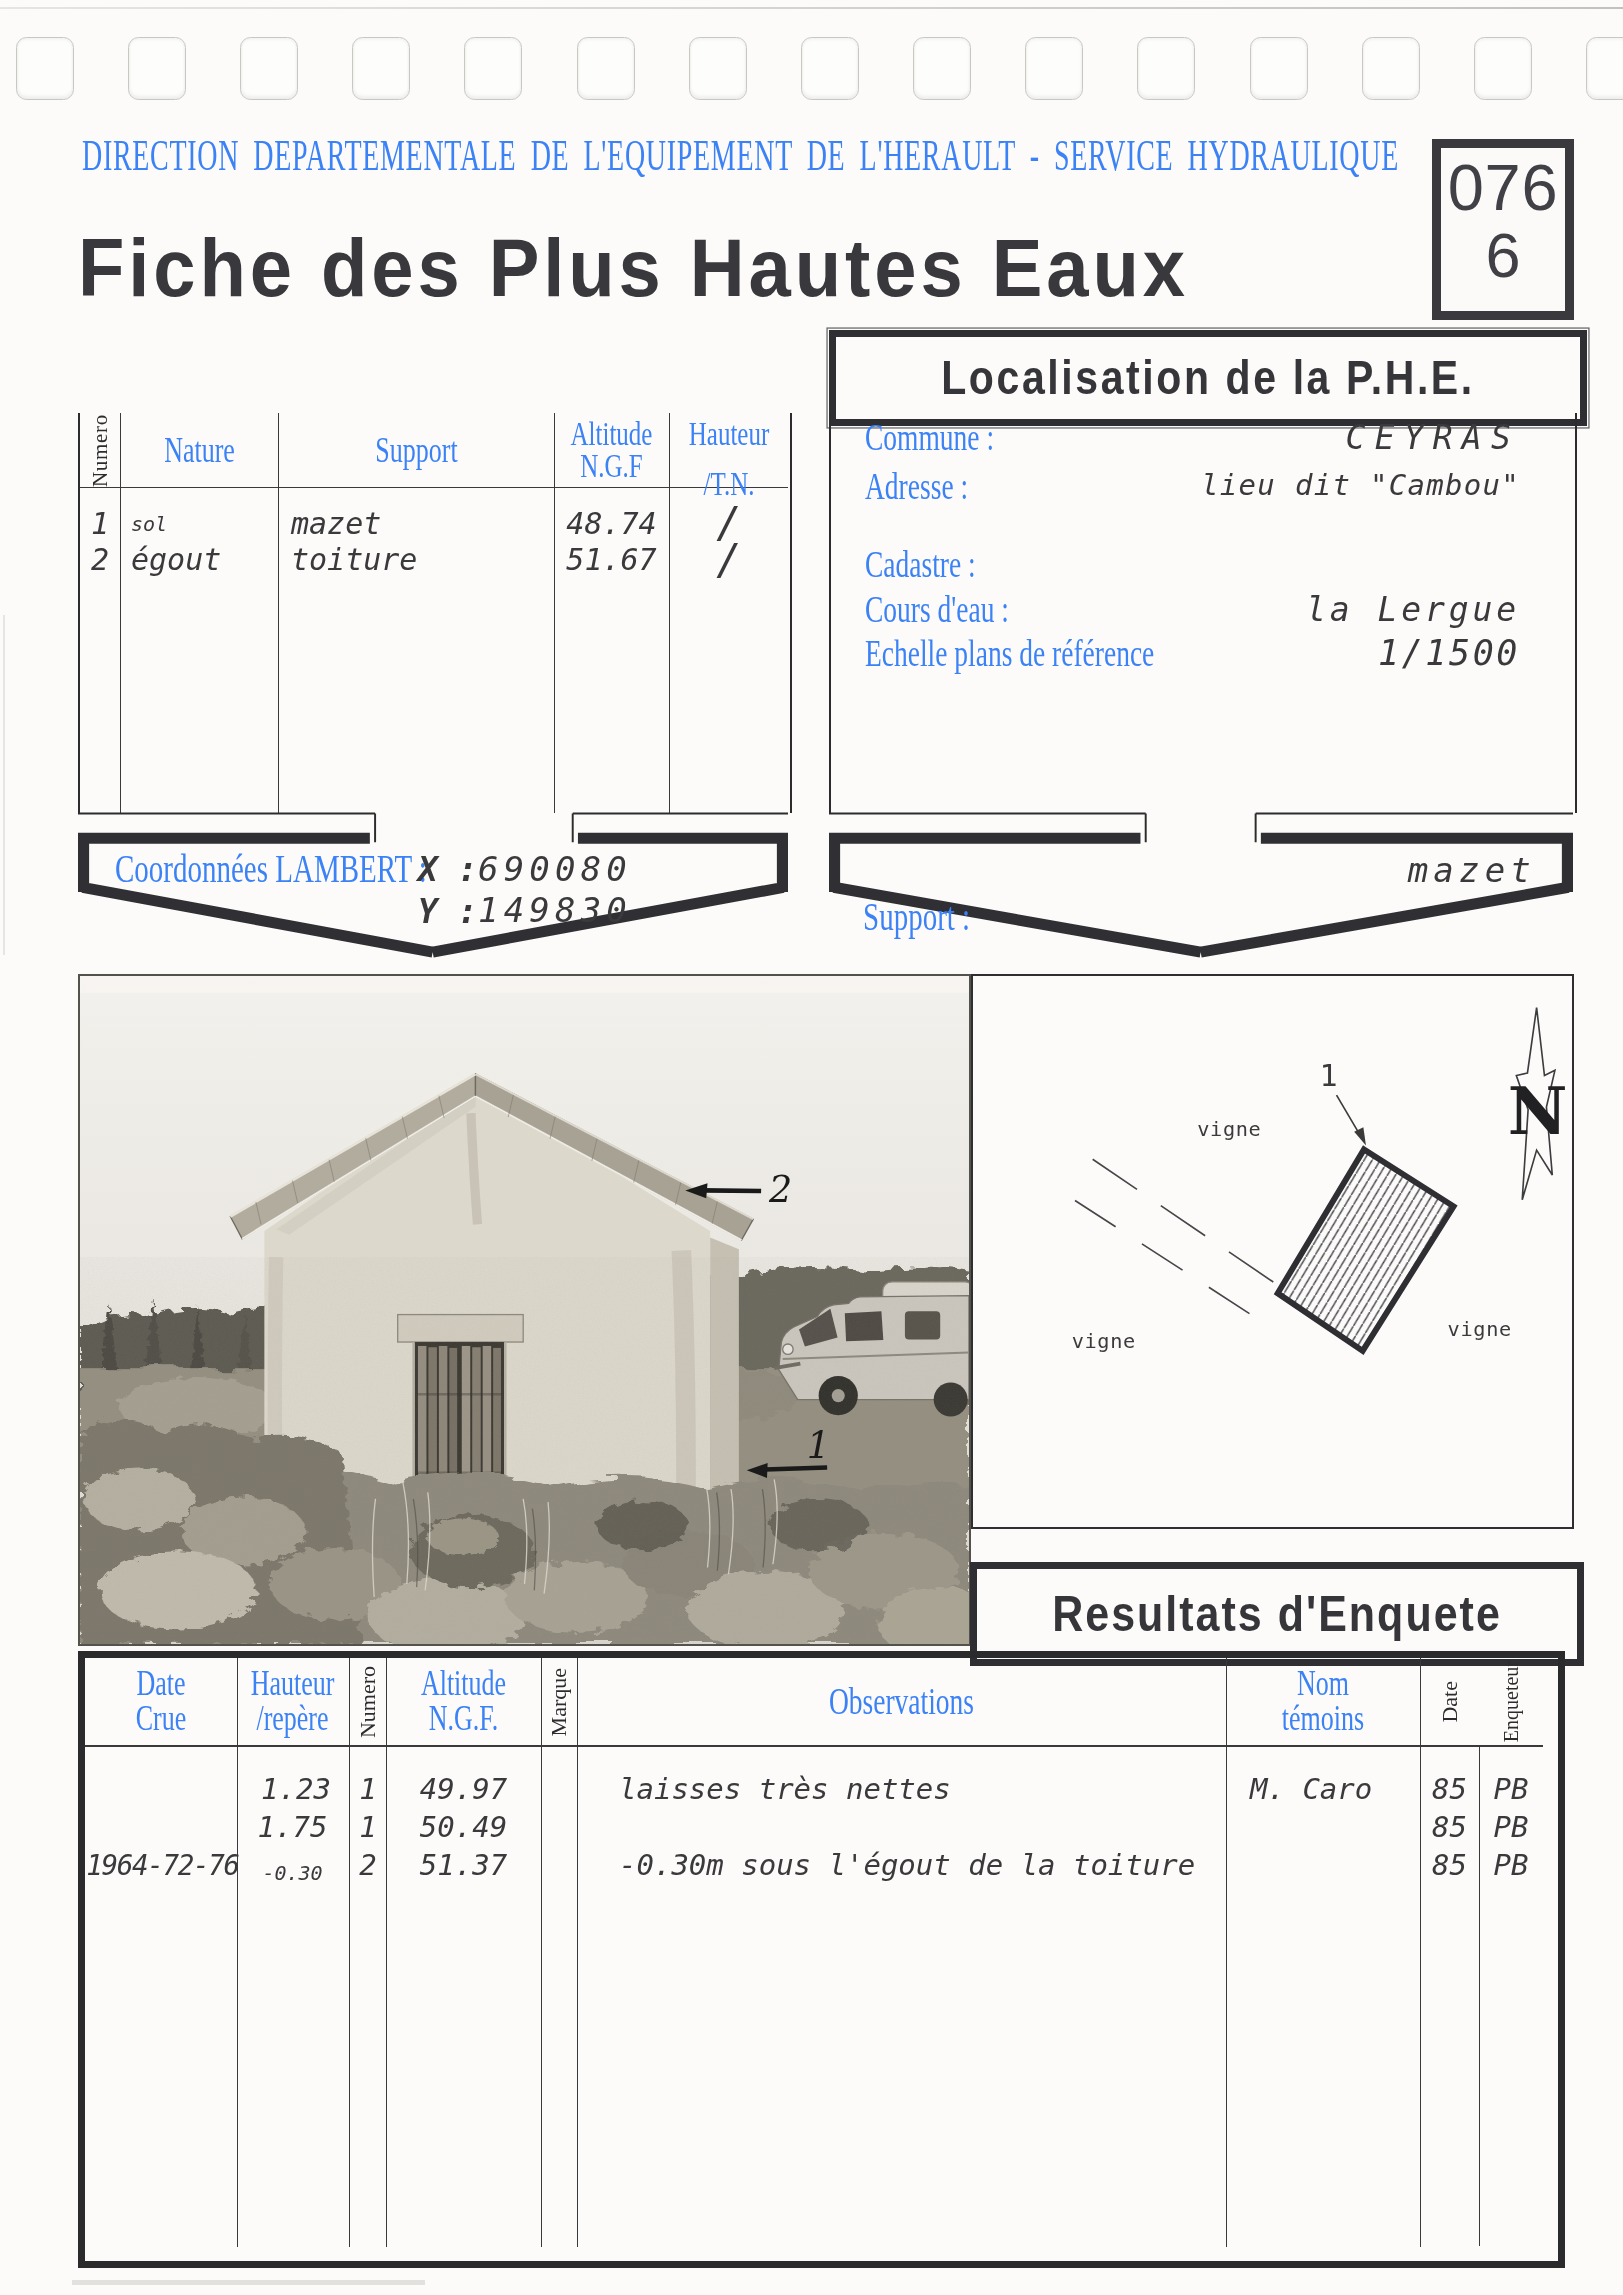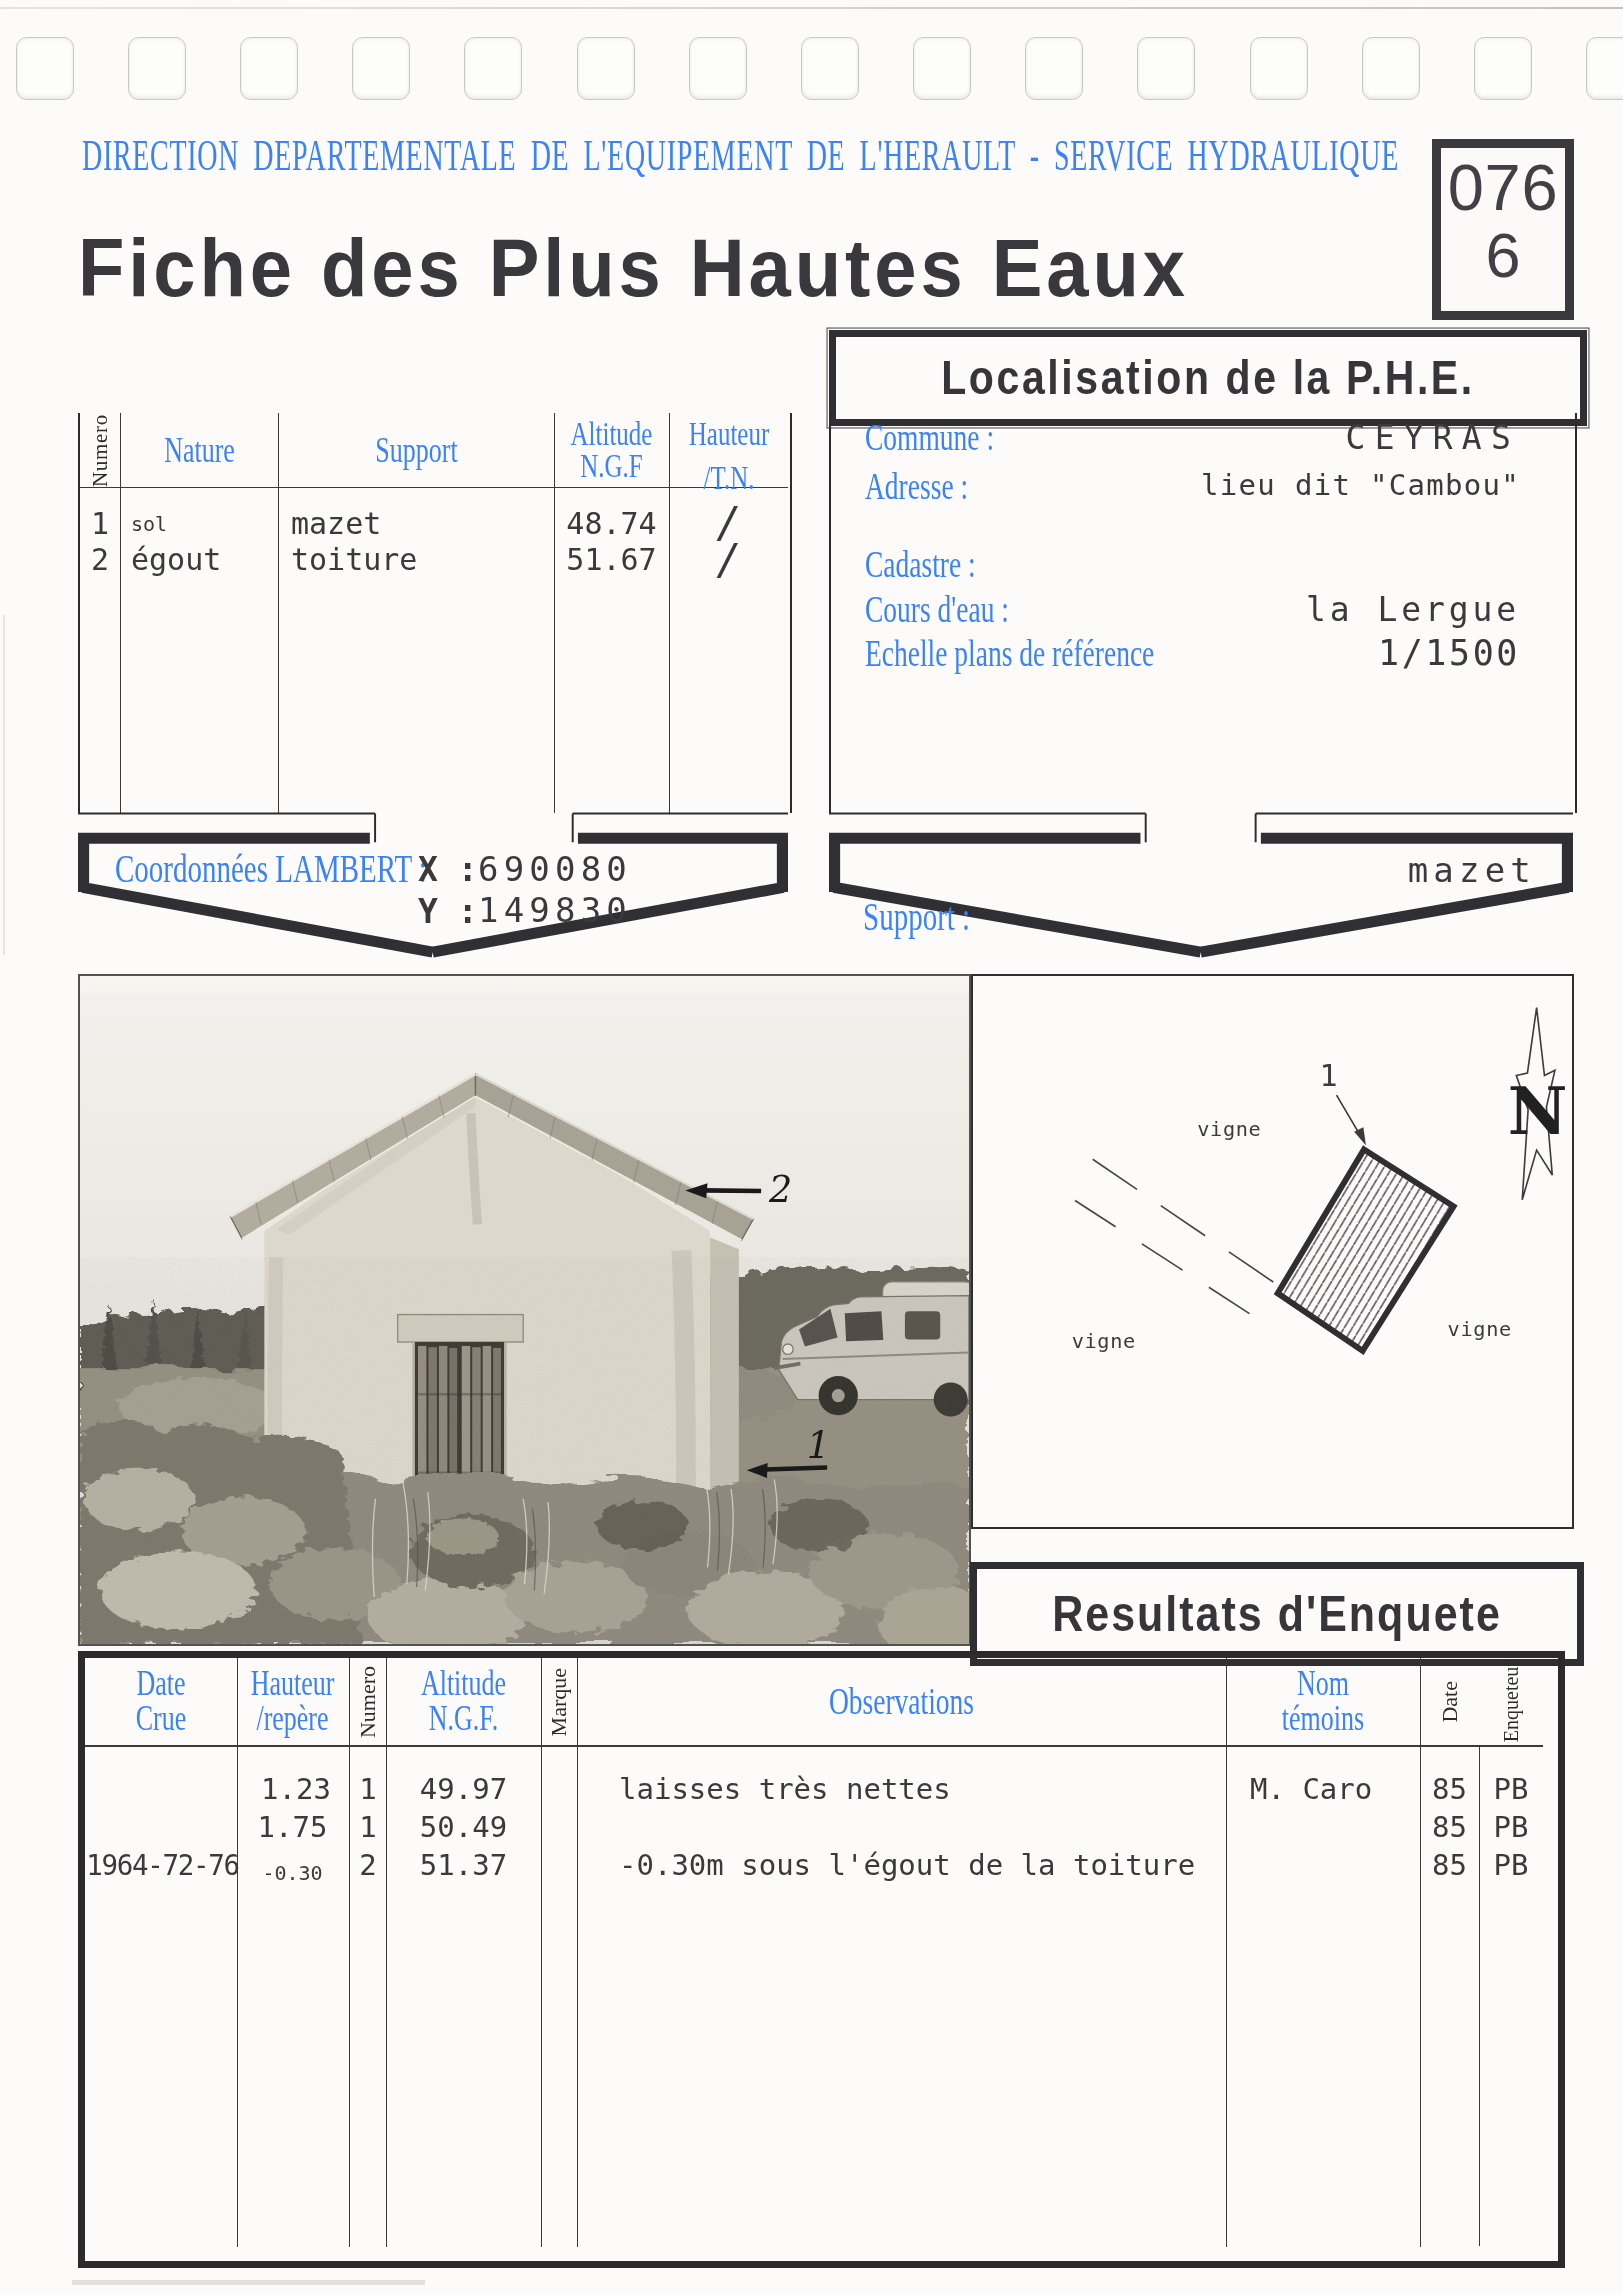--- a/index.html
+++ b/index.html
@@ -2,21 +2,21 @@
 <html style="font-size:10.5px"><head>
 <meta charset="utf-8">
 <style>
   html,body{margin:0;padding:0;background:#e8e8e8;}
   .page{position:relative;width:1623px;height:2295px;background:#fcfbf9;overflow:hidden;
         font-family:"Liberation Sans",sans-serif;}
   .abs{position:absolute;}
   .serifc{font-family:"Liberation Serif",serif;color:#3b82f6;}
   .sq{display:inline-block;transform:scaleY(1.5);transform-origin:50% 50%;white-space:nowrap;}
   .sq135{display:inline-block;transform:scaleY(1.35);transform-origin:50% 50%;white-space:nowrap;}
-  .plot{font-family:"DejaVu Sans Mono",monospace;color:#3a3a3c;}
+  .plot{font-family:"DejaVu Sans Mono",monospace;color:#3a3a3c;font-style:italic;}
   .vline{position:absolute;width:1.3px;background:#3a3a3c;}
   .hline{position:absolute;height:1.3px;background:#3a3a3c;}
   .vert{writing-mode:vertical-rl;transform:rotate(180deg);font-family:"Liberation Serif",serif;color:#2c2c2e;}
   .band{position:absolute;border:7.8px solid #2f2f33;background:#fcfbf9;display:flex;align-items:center;justify-content:center;box-shadow:0 0 0 1.3px #fcfbf9,0 0 0 2.6px #6a6a6e;}
   .band-t{font-weight:bold;color:#36363a;white-space:nowrap;transform:scaleY(1.15);}
   .cell{position:absolute;display:flex;align-items:center;justify-content:center;text-align:center;}
   .cellL{position:absolute;display:flex;align-items:center;justify-content:flex-start;text-align:left;}
   .perfo{position:absolute;top:37px;width:56px;height:61px;border-radius:10.5px;background:#fdfdfb;
          border:1.3px solid #c9c7c3;box-shadow:inset 0 -2.6px 3.9px rgba(0,0,0,.07), inset 0 2px 2.6px rgba(0,0,0,.04);}
   .fieldlbl{position:absolute;font-size:26px;}
@@ -76,21 +76,21 @@
     </div>
     <div class="cell serifc" style="left:475px;top:6.5px;width:113px;height:29px;">
       <span class="sq135" style="font-size:25px;">Altitude</span>
     </div>
     <div class="cell serifc" style="left:475px;top:38px;width:113px;height:29px;">
       <span class="sq135" style="font-size:25px;">N.G.F</span>
     </div>
     <div class="cell serifc" style="left:590px;top:6.5px;width:118px;height:29px;">
       <span class="sq135" style="font-size:25px;">Hauteur</span>
     </div>
-    <div class="cell serifc" style="left:590px;top:50px;width:118px;height:29px;">
+    <div class="cell serifc" style="left:590px;top:56px;width:118px;height:29px;">
       <span class="sq135" style="font-size:25px;">/T.N.</span>
     </div>
 
     <div>
       <div class="cell plot" style="left:0;top:92px;width:40px;height:37px;font-size:30px;">1</div>
       <div class="cellL plot" style="left:51px;top:92px;width:144px;height:37px;font-size:20px;text-align:center;">sol</div>
       <div class="cellL plot" style="left:211px;top:92px;width:249px;height:37px;font-size:30px;">mazet</div>
       <div class="cell plot" style="left:475px;top:92px;width:113px;height:37px;font-size:30px;">48.74</div>
       <div class="cell plot" style="left:590px;top:86px;width:118px;height:47px;font-size:42px;font-style:italic;">/</div>
     </div>

